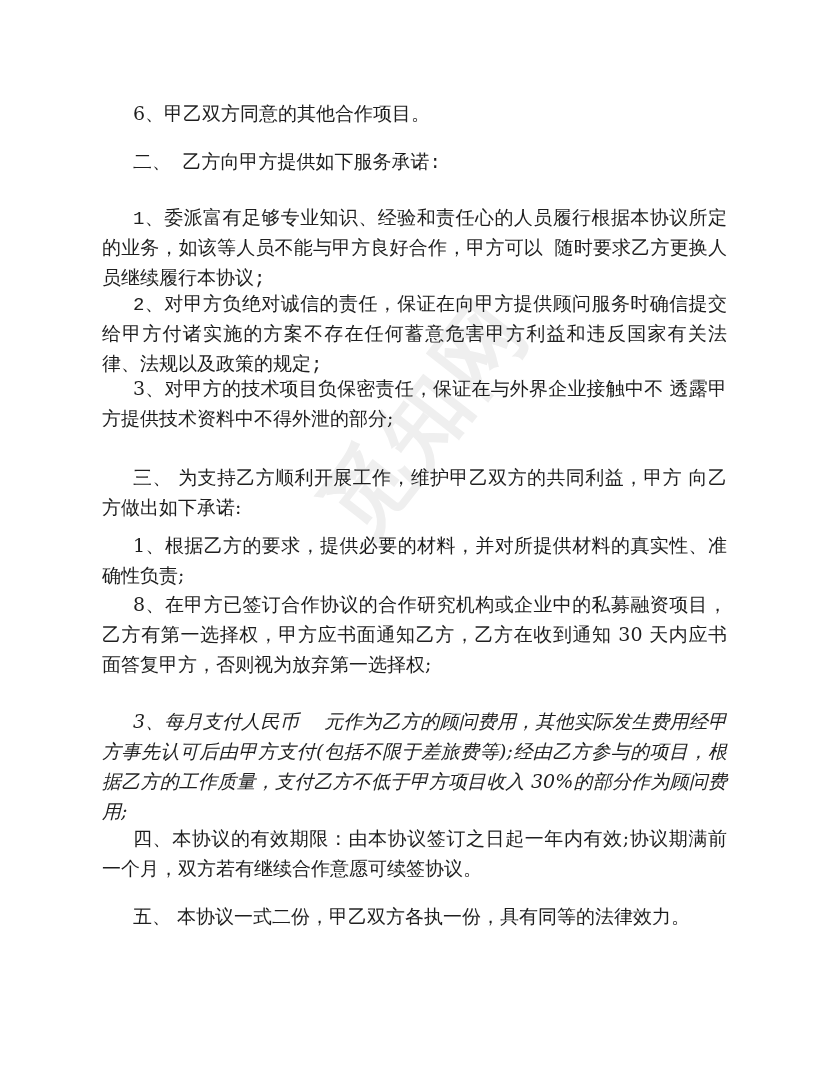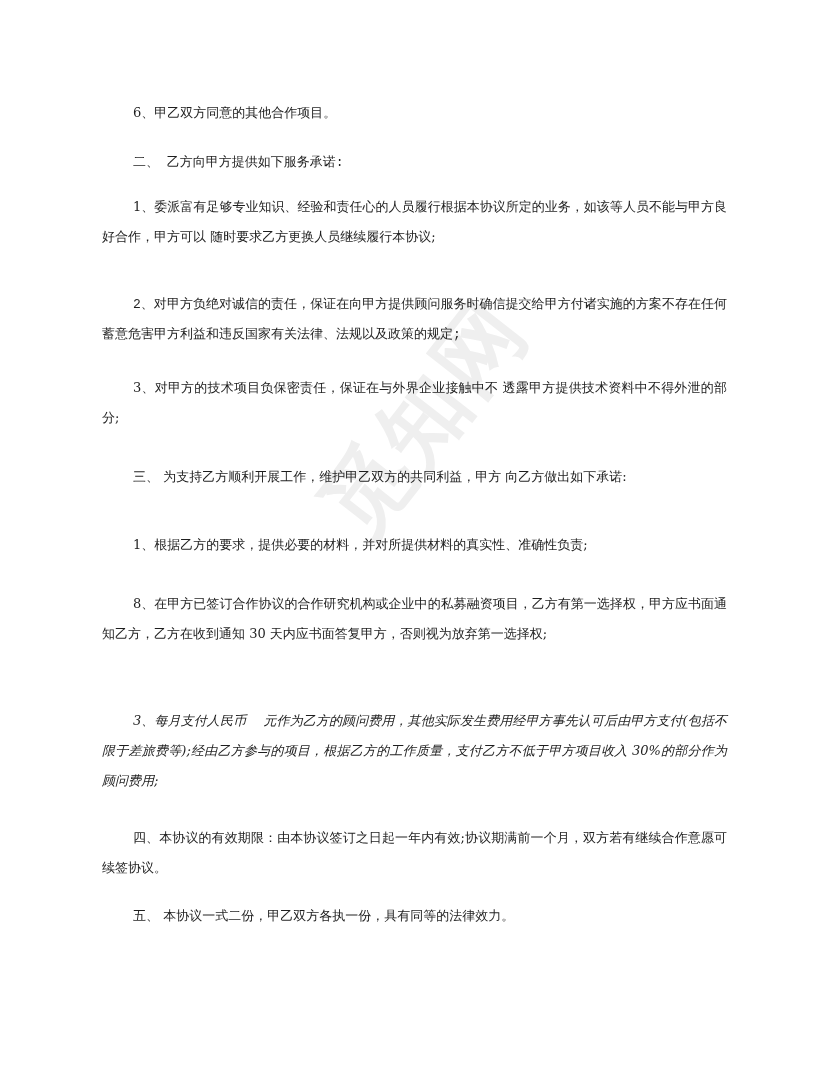--- a/index.html
+++ b/index.html
@@ -48,41 +48,41 @@
       position: absolute;
       left: 102px;
       top: 0;
       width: 625px;
       z-index: 1;
     }
     .para {
       position: absolute;
       left: 0;
       width: 625px;
-      font-size: 13px;
+      font-size: 19px;
       line-height: 30px;
       text-align: justify;
       text-indent: 31px;
       margin: 0;
       word-break: break-all;
     }
   </style>
 </head>
 <body>
 
 <div class="page">
 
   <div class="watermark">
     <div class="watermark-text">觅知网</div>
   </div>
 
   <div class="content">
     <p class="para" style="top:98px;">6、甲乙双方同意的其他合作项目。</p>
     <p class="para" style="top:148px;font-family:Liberation Mono, monospace;">二、 乙方向甲方提供如下服务承诺:</p>
-    <p class="para" style="top:192px;">1、委派富有足够专业知识、经验和责任心的人员履行根据本协议所定的业务，如该等人员不能与甲方良好合作，甲方可以 随时要求乙方更换人员继续履行本协议;</p>
+    <p class="para" style="top:204px;font-family:Liberation Mono, monospace;">1、委派富有足够专业知识、经验和责任心的人员履行根据本协议所定的业务，如该等人员不能与甲方良好合作，甲方可以 随时要求乙方更换人员继续履行本协议;</p>
     <p class="para" style="top:290px;font-family:Liberation Mono, monospace;">2、对甲方负绝对诚信的责任，保证在向甲方提供顾问服务时确信提交给甲方付诸实施的方案不存在任何蓄意危害甲方利益和违反国家有关法律、法规以及政策的规定;</p>
     <p class="para" style="top:373px;">3、对甲方的技术项目负保密责任，保证在与外界企业接触中不 透露甲方提供技术资料中不得外泄的部分;</p>
     <p class="para" style="top:462px;">三、 为支持乙方顺利开展工作，维护甲乙双方的共同利益，甲方 向乙方做出如下承诺:</p>
     <p class="para" style="top:530px;">1、根据乙方的要求，提供必要的材料，并对所提供材料的真实性、准确性负责;</p>
     <p class="para" style="top:589px;">8、在甲方已签订合作协议的合作研究机构或企业中的私募融资项目，乙方有第一选择权，甲方应书面通知乙方，乙方在收到通知 30 天内应书面答复甲方，否则视为放弃第一选择权;</p>
     <p class="para" style="top:706px;font-style:italic;">3、每月支付人民币　 元作为乙方的顾问费用，其他实际发生费用经甲方事先认可后由甲方支付(包括不限于差旅费等);经由乙方参与的项目，根据乙方的工作质量，支付乙方不低于甲方项目收入 30%的部分作为顾问费用;</p>
     <p class="para" style="top:823px;">四、本协议的有效期限：由本协议签订之日起一年内有效;协议期满前一个月，双方若有继续合作意愿可续签协议。</p>
     <p class="para" style="top:901px;">五、 本协议一式二份，甲乙双方各执一份，具有同等的法律效力。</p>
   </div>
 

